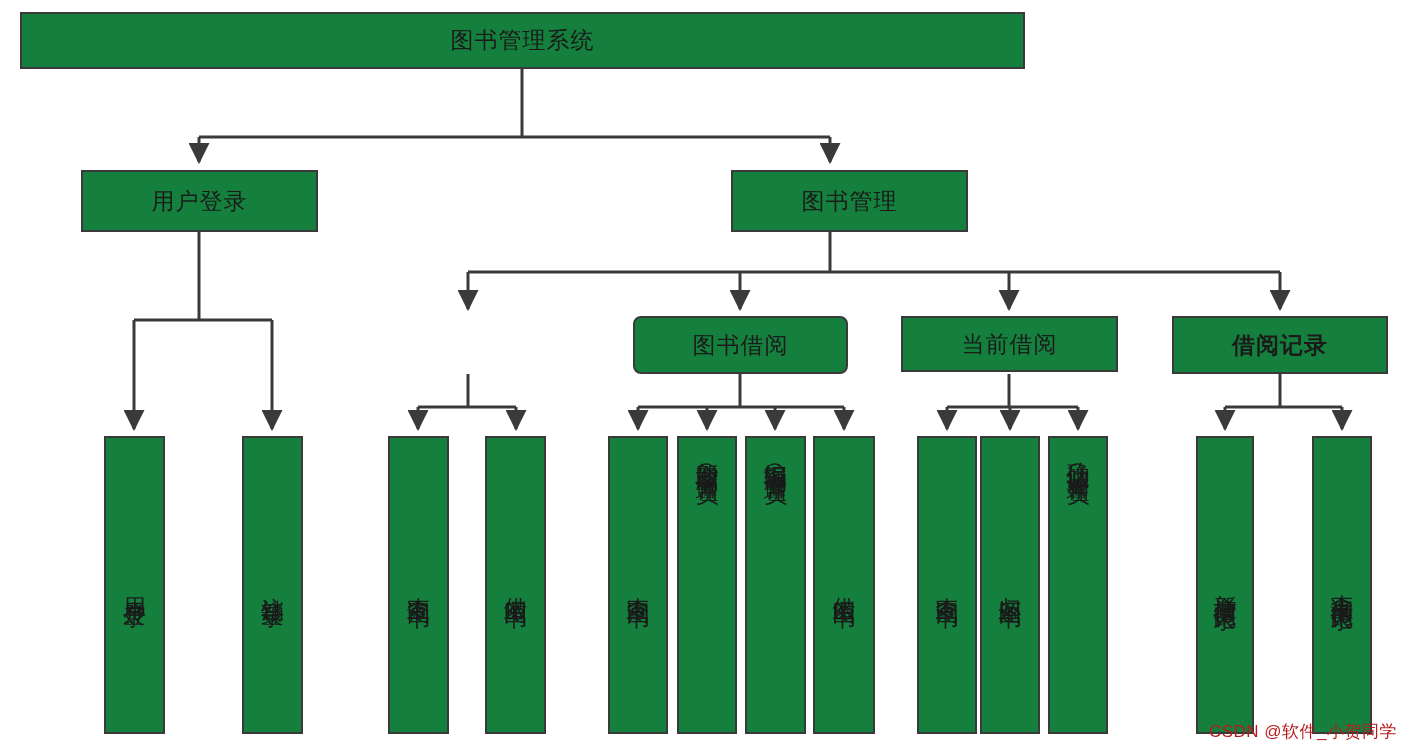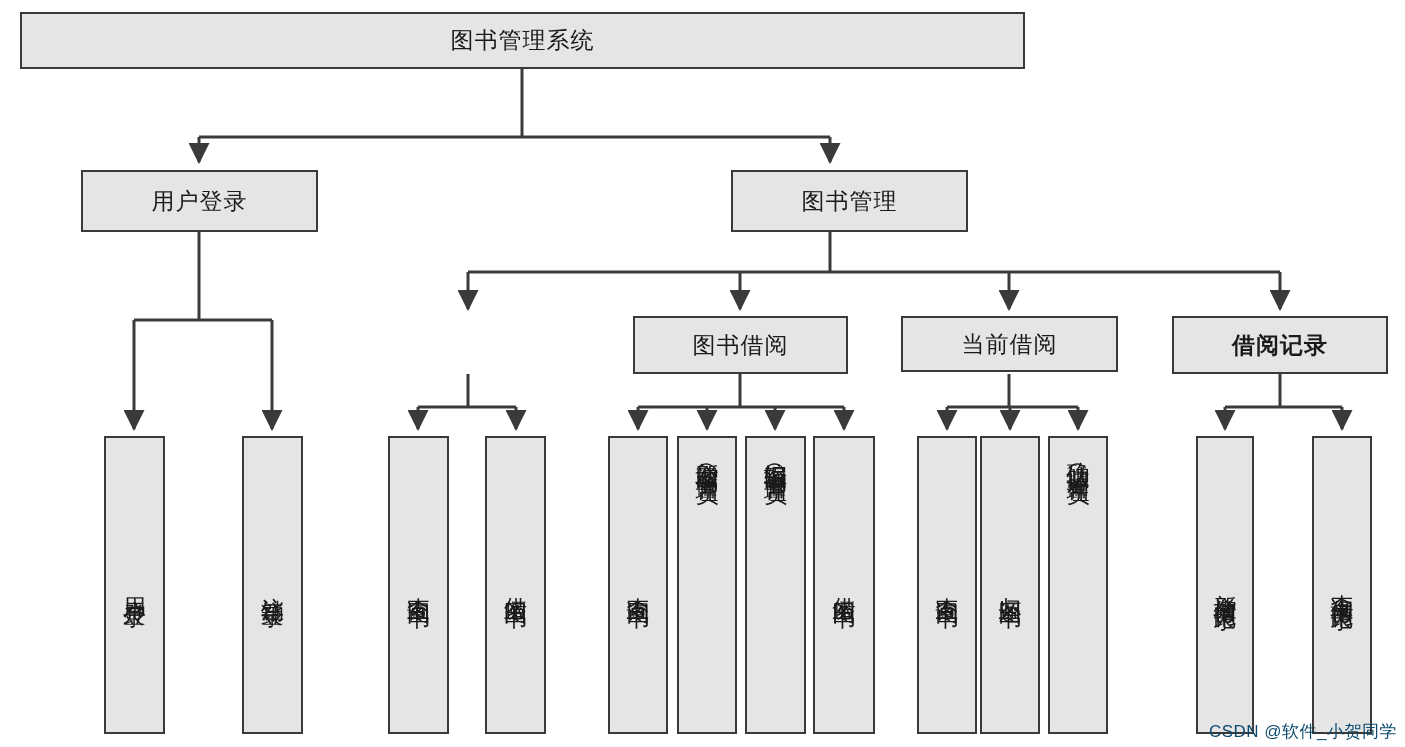--- a/index.html
+++ b/index.html
@@ -1,29 +1,29 @@
 <!DOCTYPE html>
 <html><head>
 <meta charset="utf-8">
 <style>
   html,body{margin:0;padding:0;background:#ffffff;}
   body{width:1405px;height:747px;overflow:hidden;
        font-family:"Liberation Sans","DejaVu Sans",sans-serif;}
   #canvas{position:relative;width:1405px;height:747px;background:#fff;}
   svg#wires{position:absolute;left:0;top:0;width:1405px;height:747px;}
-  .node{position:absolute;box-sizing:border-box;background:#e5e5e5;
+  .node{position:absolute;box-sizing:border-box;background:#15803d;
         border:2.5px solid #3a3a3a;display:flex;align-items:center;
         justify-content:center;color:#1a1a1a;}
   .node.h{font-size:23px;letter-spacing:1px;}
   .node.v{writing-mode:vertical-rl;text-orientation:upright;
           font-size:23px;letter-spacing:3px;line-height:1;
           justify-content:flex-start;align-items:center;padding-top:6px;}
   .node.v.mid{justify-content:center;padding-top:0;}
   .node-label{white-space:nowrap;}
-  .wm{position:absolute;right:8px;bottom:4px;font-size:17px;color:#0c4a6e;
+  .wm{position:absolute;right:8px;bottom:4px;font-size:17px;color:#b91c1c;
       letter-spacing:.5px;white-space:nowrap;}
 </style>
 </head>
 <body>
 
 <div id="canvas">
 
   <svg id="wires" viewBox="0 0 1405 747" xmlns="http://www.w3.org/2000/svg">
     <defs>
       <marker id="arrow" viewBox="0 0 10 10" refX="9" refY="5" markerWidth="7" markerHeight="7" orient="auto-start-reverse">
@@ -78,21 +78,21 @@
     <span class="node-label">图书管理系统</span>
   </div>
 
   <div class="node h" style="left:81px;top:170px;width:237px;height:62px;">
     <span class="node-label">用户登录</span>
   </div>
   <div class="node h" style="left:711px;top:170px;width:237px;height:62px;margin-left:20px;">
     <span class="node-label">图书管理</span>
   </div>
 
-  <div class="node h" style="left:633px;top:316px;width:215px;height:58px;">
+  <div class="node h" style="left:633px;top:316px;width:215px;height:58px;border-radius:8px;">
     <span class="node-label">图书借阅</span>
   </div>
   <div class="node h" style="left:901px;top:316px;width:217px;height:56px;">
     <span class="node-label">当前借阅</span>
   </div>
   <div class="node h" style="left:1172px;top:316px;width:216px;height:58px;font-weight:bold;">
     <span class="node-label">借阅记录</span>
   </div>
 
   <div class="node v mid" style="left:104px;top:436px;width:61px;height:298px;">

